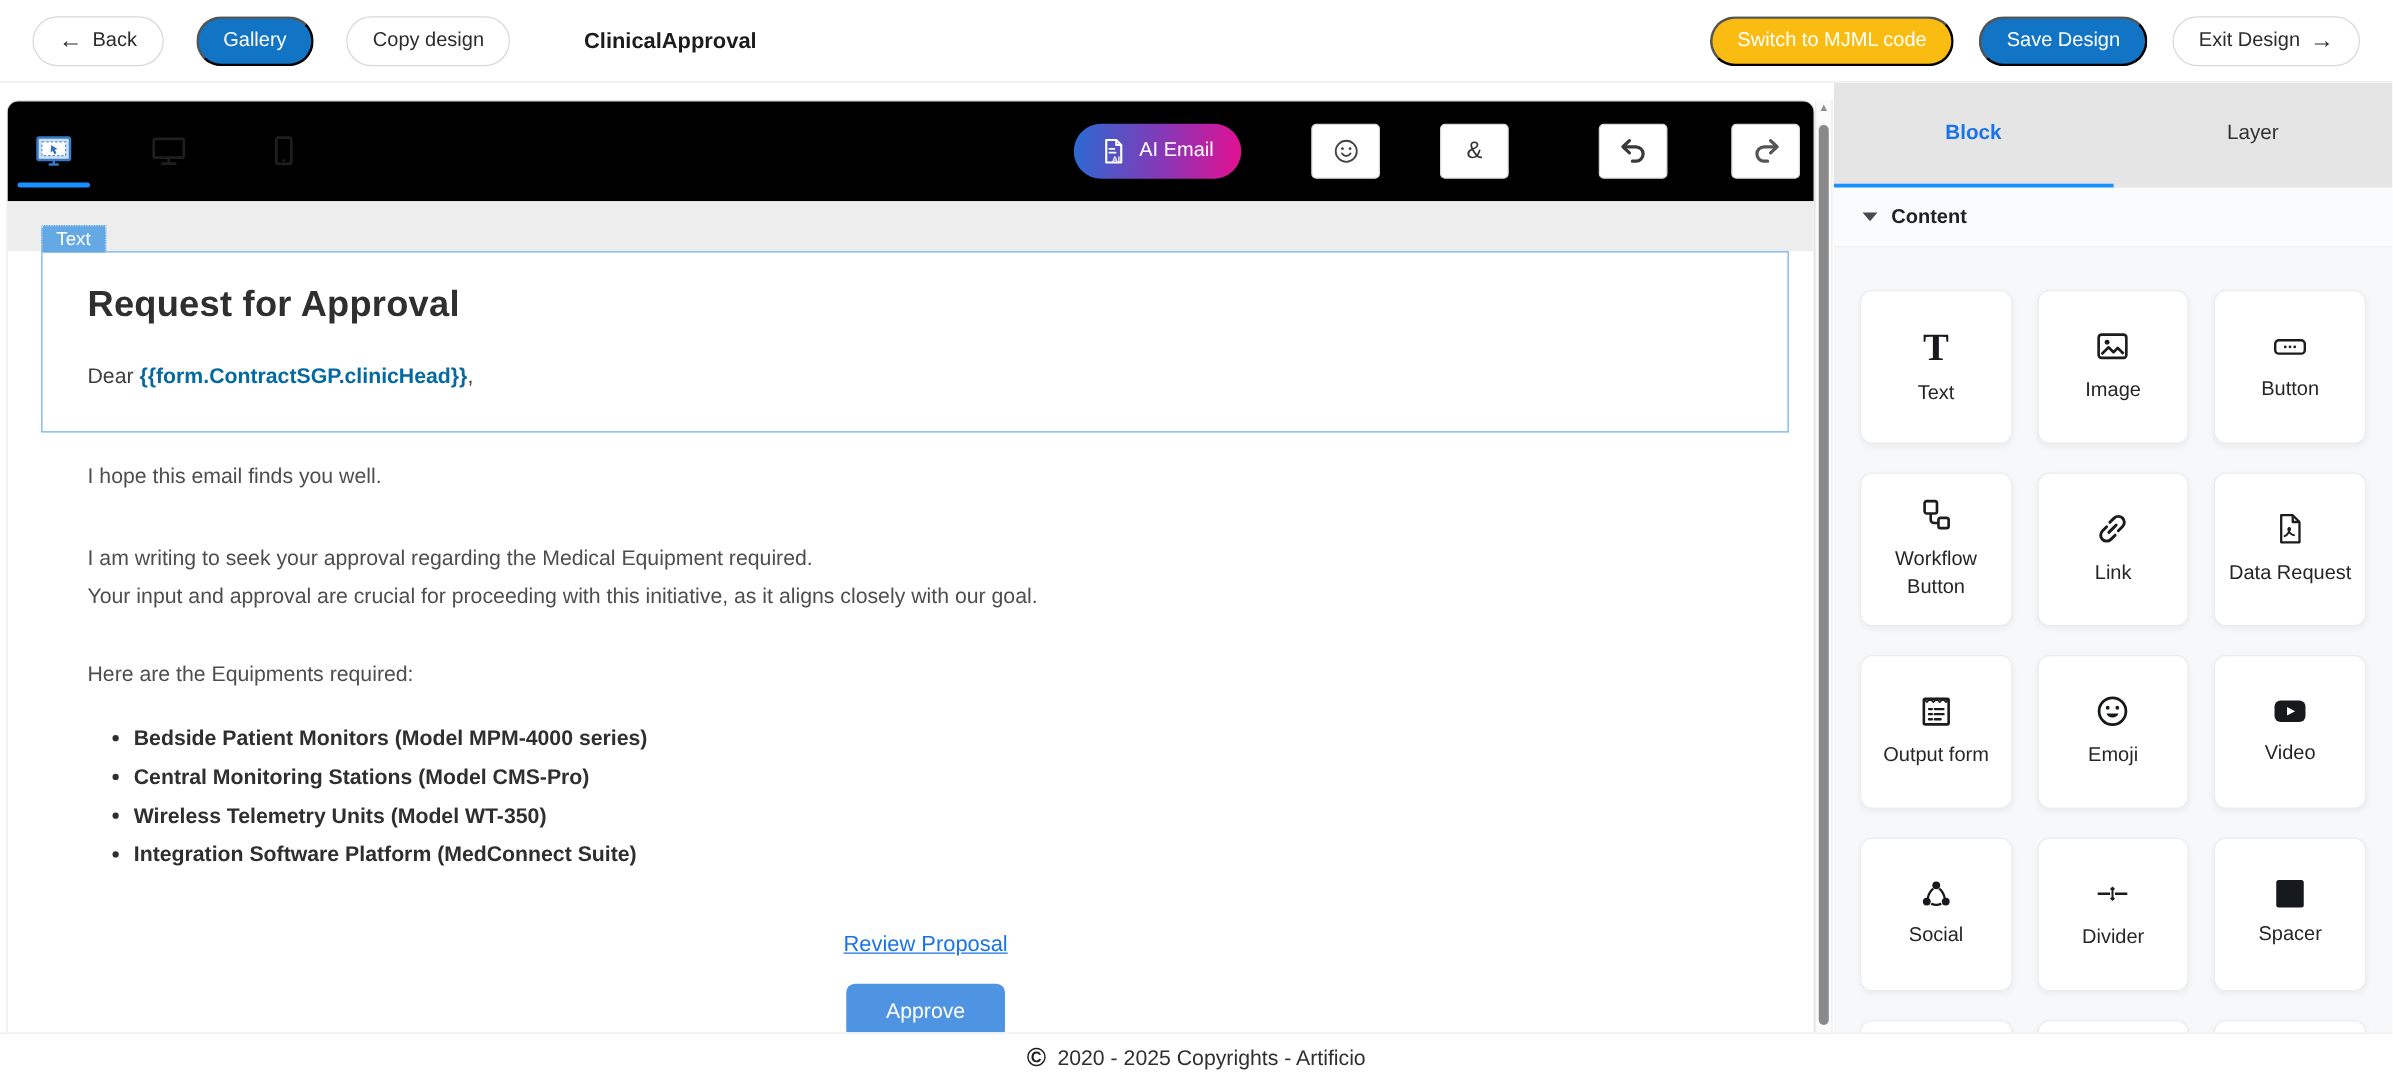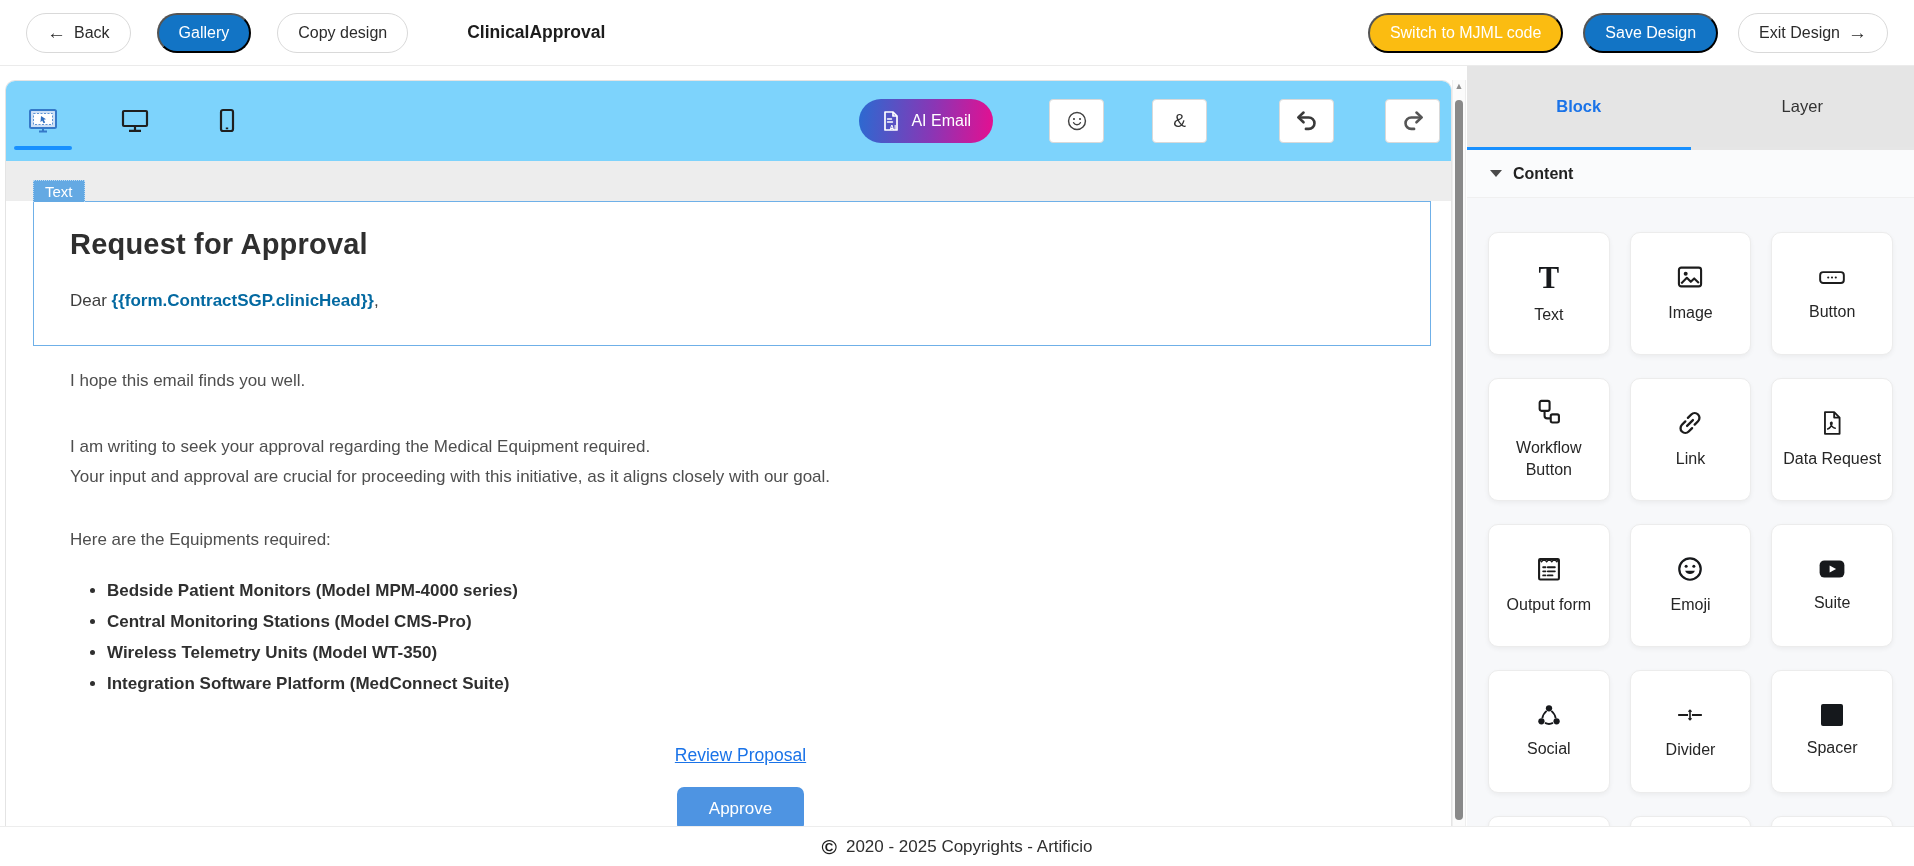--- a/index.html
+++ b/index.html
@@ -15,21 +15,21 @@
   .pill.blue { background:#1274c5; color:#fff; }
   .pill.amber { background:#fbbc11; color:#fff; }
   .arrow-glyph { font-size:19px; line-height:1; }
   .doc-title { font-size:17.5px; font-weight:700; color:#1c1c1c; margin-left:33px; }
   .hdr-left { display:flex; align-items:center; gap:26px; }
   .hdr-right { margin-left:auto; display:flex; align-items:center; gap:20px; }
 
   
   .editor { position:absolute; left:5px; top:80px; width:1447px; bottom:40px; background:#fff;
             border:1px solid #e4e4e4; border-bottom:none; border-radius:10px 10px 0 0; overflow:hidden; }
-  .editor-toolbar { height:80px; display:flex; align-items:center; padding:0 11px 0 7px; background:#7dd3fc; position:relative;gap:16px; }
+  .editor-toolbar { height:80px; display:flex; align-items:center; padding:0 11px 0 7px; background:#000000; position:relative;gap:16px; }
   .view-tab { width:60px; height:100%; display:flex; align-items:center; justify-content:center;
               position:relative; margin-right:16px; cursor:pointer; }
   .view-tab.active::after { content:""; position:absolute; left:1px; right:1px; bottom:11px; height:4px;
               background:#1890ff; border-radius:2px; }
   .tb-spacer { flex:1; }
   .ai-btn { height:44px; border-radius:22px; border:none; padding:0 22px; display:inline-flex; align-items:center;
             gap:10px; color:#fff; font-size:16px; cursor:pointer;
             background:linear-gradient(95deg,#2b6ad1 0%,#8a36b5 55%,#e50f90 100%); }
   .sq-btn { width:55px; height:44px; background:#fff; border:1px solid #d9d9d9; border-radius:4px;
             display:inline-flex; align-items:center; justify-content:center; cursor:pointer; font-size:19px; color:#333; }
@@ -327,21 +327,21 @@
       <div class="card-label">Emoji</div>
     </div>
 
     <div class="card">
       <span>
         <svg width="28" height="24" viewBox="0 0 26 22">
           <rect x="1.5" y="3" width="23" height="16" rx="4.5" fill="#17191c"></rect>
           <path d="M10.8 7.8 L16.8 11 l-6 3.2 z" fill="#fff"></path>
         </svg>
       </span>
-      <div class="card-label">Suite</div>
+      <div class="card-label">Video</div>
     </div>
 
     <div class="card">
       <span>
         <svg width="26" height="24" viewBox="0 0 24 22">
           <circle cx="12" cy="4.8" r="2.9" fill="#17191c"></circle>
           <circle cx="5" cy="16.8" r="2.9" fill="#17191c"></circle>
           <circle cx="19" cy="16.8" r="2.9" fill="#17191c"></circle>
           <path d="M9.8 7.2 a11.5 11.5 0 0 0 -4 7 M14.2 7.2 a11.5 11.5 0 0 1 4 7 M8.3 18.3 a8 8 0 0 0 7.4 0" fill="none" stroke="#17191c" stroke-width="1.7"></path>
         </svg>

